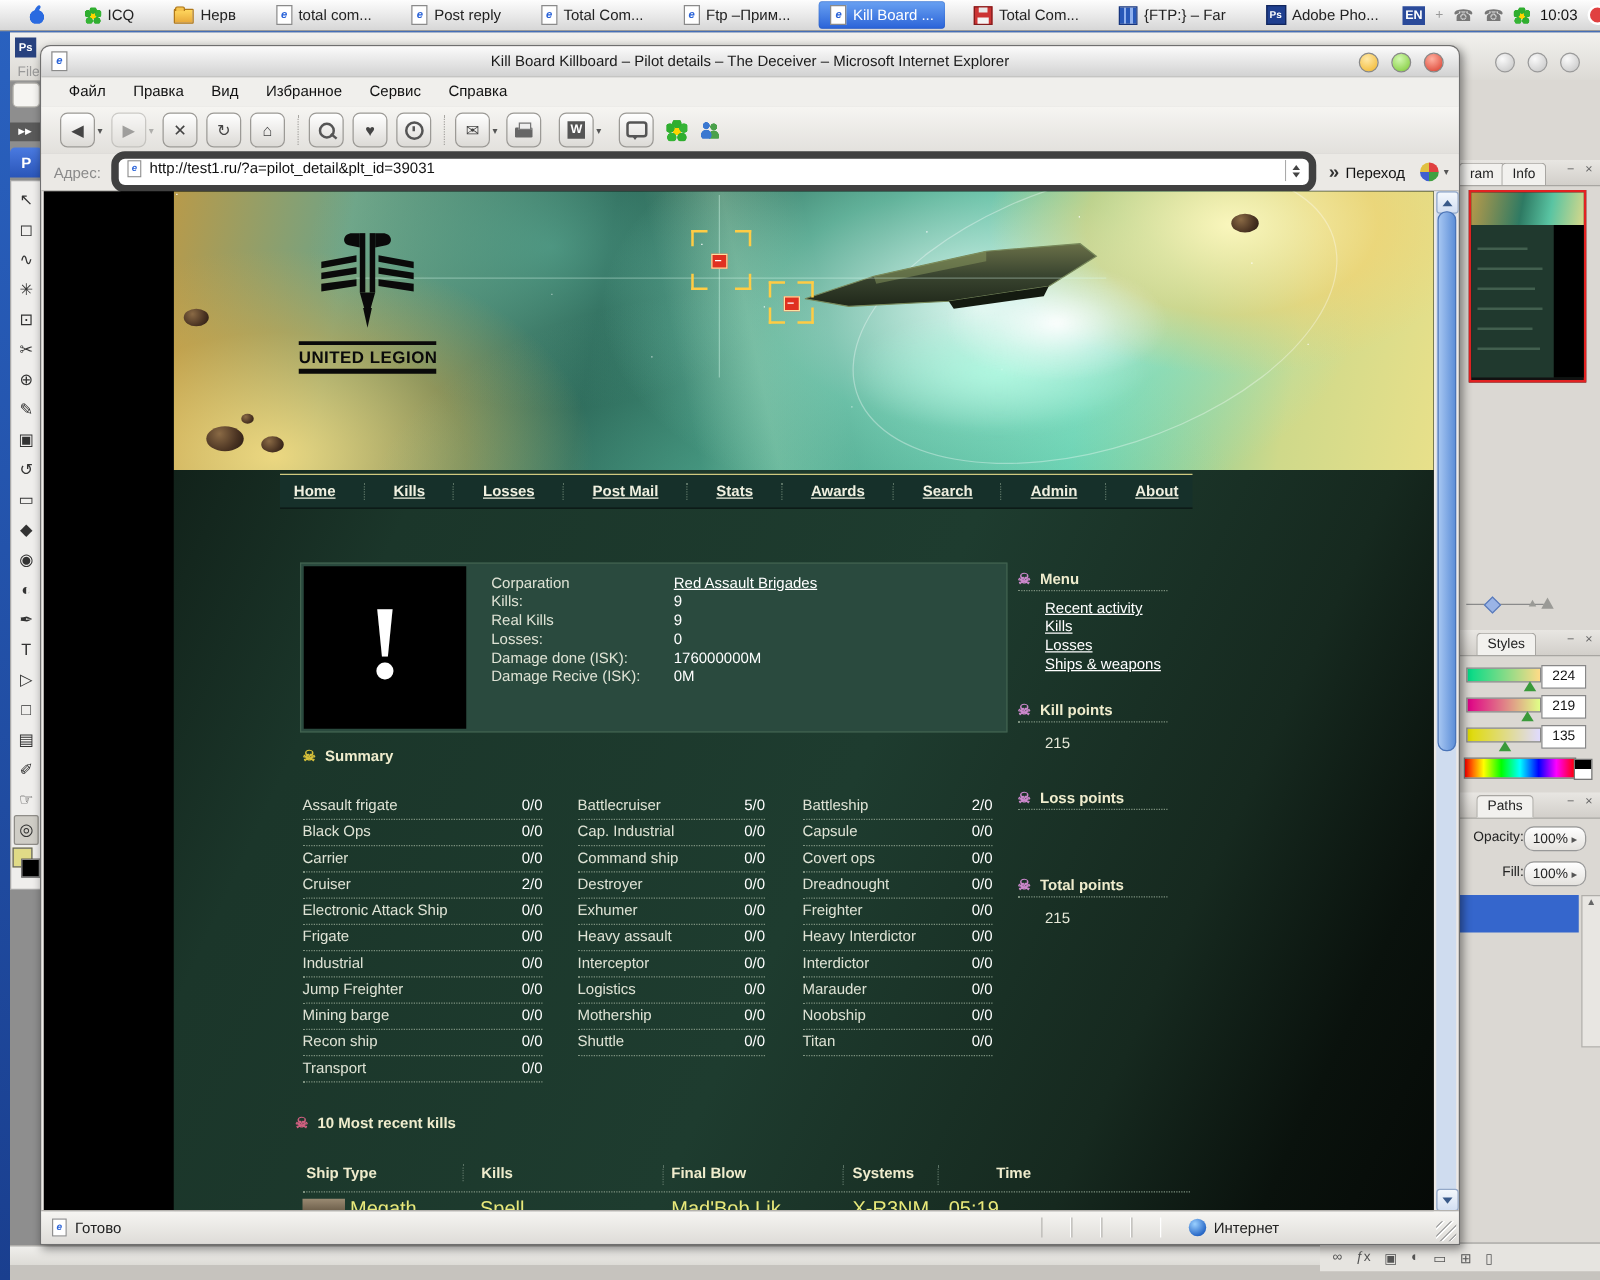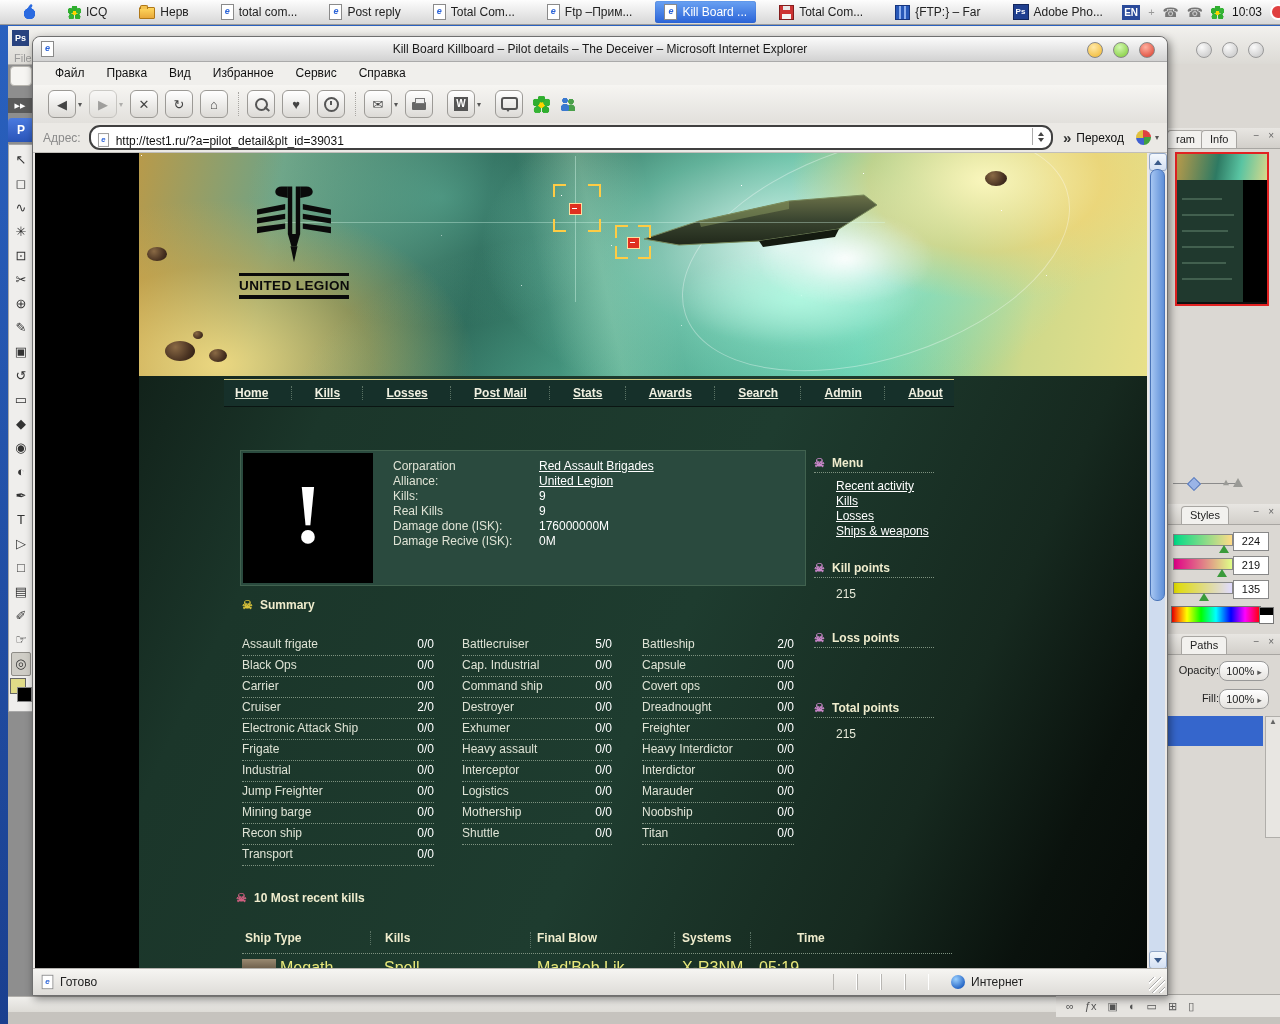--- a/index.html
+++ b/index.html
@@ -122,22 +122,22 @@
   .bub{width:13px;height:9px;border:2px solid #555;border-radius:3px;position:relative;margin-top:-2px;}
   .bub::after{content:"";position:absolute;left:2px;top:9px;border-left:3px solid transparent;border-right:3px solid transparent;border-top:4px solid #555;}
   .msn{width:16px;height:14px;background:
     radial-gradient(circle at 5px 3.5px,#3a78d0 0 2.6px,transparent 3px),
     radial-gradient(circle at 11px 4.5px,#4aa04a 0 2.6px,transparent 3px),
     radial-gradient(ellipse at 5px 11px,#3a78d0 0 4px,transparent 4.5px),
     radial-gradient(ellipse at 11px 12px,#4aa04a 0 4px,transparent 4.5px);}
   #ie-addrbar{position:absolute;left:0;top:86px;right:0;height:29px;background:#ebe9e5;border-bottom:1px solid #c0beba;
     display:flex;align-items:center;font-size:12px;}
   #addr-label{color:#8a8a8a;margin-left:10px;}
-  #addr-input{flex:1;height:21px;margin-left:8px;background:#fff;border:2px solid #404040;border-radius:11px;
-    display:flex;align-items:flex-end;color:#111;position:relative;}
+  #addr-input{flex:1;height:21px;margin-left:8px;background:#fff;border:6px solid #404040;border-radius:11px;
+    display:flex;align-items:flex-start;color:#111;position:relative;}
   #addr-input .ic-page-icon{margin-left:6px;transform:scale(.85);}
   #addr-text{margin-left:6px;white-space:nowrap;overflow:hidden;}
   #addr-spin{position:absolute;right:2px;top:1px;width:16px;height:17px;border-left:1px solid #aaa;border-radius:0 10px 10px 0;
     display:flex;flex-direction:column;align-items:center;justify-content:center;}
   .spin-t{width:0;height:0;border-left:3px solid transparent;border-right:3px solid transparent;border-bottom:4px solid #444;margin:1px 0;}
   .spin-b{width:0;height:0;border-left:3px solid transparent;border-right:3px solid transparent;border-top:4px solid #444;margin:1px 0;}
   #go-arrows{font-weight:bold;color:#333;font-size:15px;margin-left:10px;}
   #go-label{margin-left:5px;color:#111;}
   #ext-icon{width:15px;height:15px;border-radius:50%;margin-left:12px;
     background:conic-gradient(#e04040 0 25%,#40a040 25% 50%,#4060d0 50% 75%,#e0c040 75%);}
@@ -598,30 +598,30 @@
           </div>
 
         <div id="pilotbox">
           <div id="portrait">!</div>
           <div id="pilot-rows">
               <div class="prow">
                 <span class="plabel">Corparation</span>
                 <a class="pvalue link">Red Assault Brigades</a>
               </div>
               <div class="prow">
-                <span class="plabel">Alliance:</span>
-                <a class="pvalue link">United Legion</a>
-              </div>
-              <div class="prow">
                 <span class="plabel">Kills:</span>
                 <span class="pvalue">9</span>
               </div>
               <div class="prow">
                 <span class="plabel">Real Kills</span>
                 <span class="pvalue">9</span>
+              </div>
+              <div class="prow">
+                <span class="plabel">Losses:</span>
+                <span class="pvalue">0</span>
               </div>
               <div class="prow">
                 <span class="plabel">Damage done (ISK):</span>
                 <span class="pvalue">176000000M</span>
               </div>
               <div class="prow">
                 <span class="plabel">Damage Recive (ISK):</span>
                 <span class="pvalue">0M</span>
               </div>
             </div>

